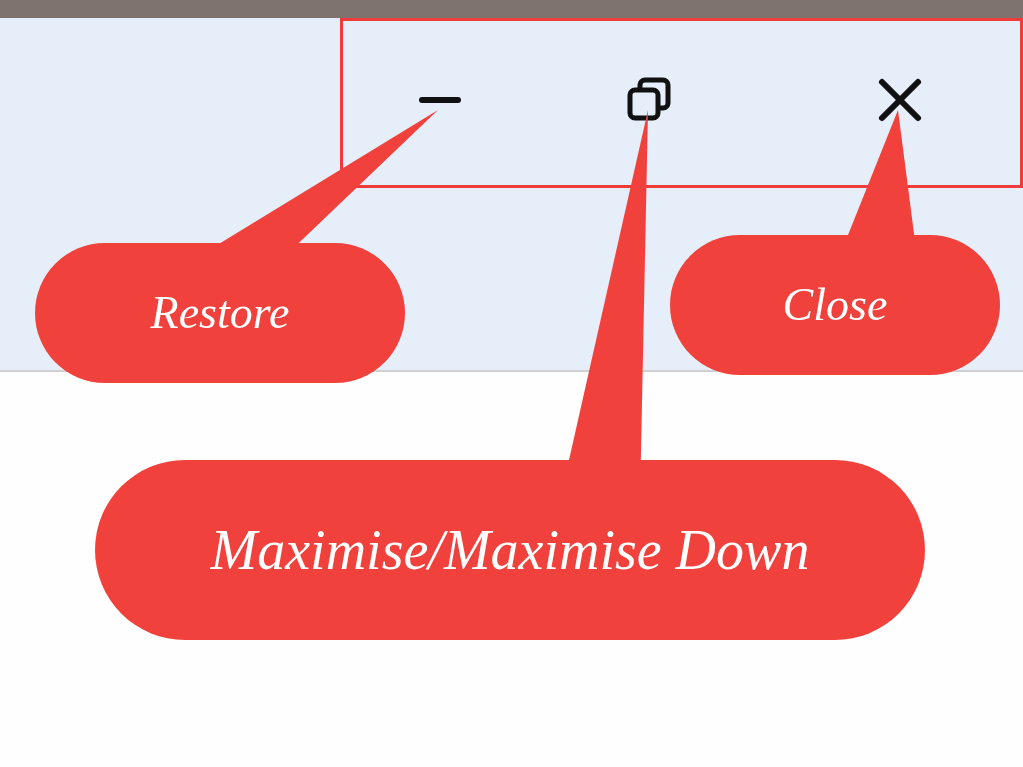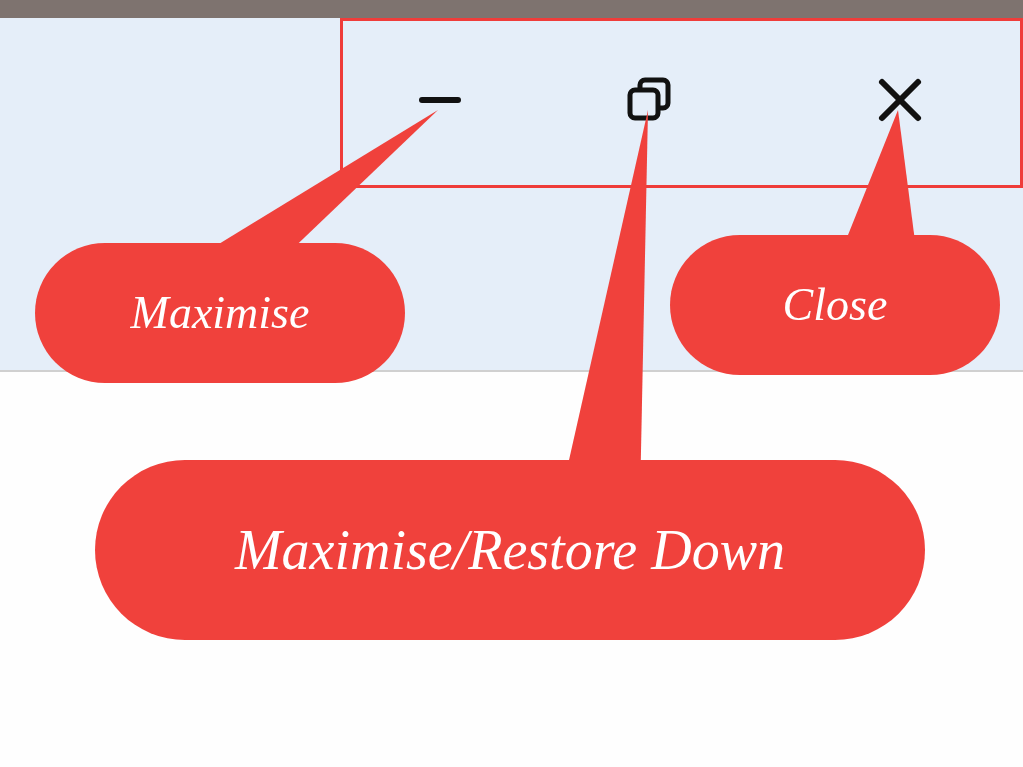--- a/index.html
+++ b/index.html
@@ -129,20 +129,20 @@
 <svg class="pointer" style="left:0;top:0;" width="1023" height="767">
 
   <polygon points="438,110 160,280 260,280" fill="#f0413c"></polygon>
 
   <polygon points="898,110 830,280 920,280" fill="#f0413c"></polygon>
 
   <polygon points="648,110 560,500 640,500" fill="#f0413c"></polygon>
 </svg>
 
 <div id="callout-min" class="callout">
-  <span>Maximise</span>
+  <span>Restore</span>
 </div>
 <div id="callout-close" class="callout">
   <span>Close</span>
 </div>
 <div id="callout-max" class="callout">
-  <span>Maximise/Restore Down</span>
+  <span>Maximise/Maximise Down</span>
 </div>
 
 </body></html>

